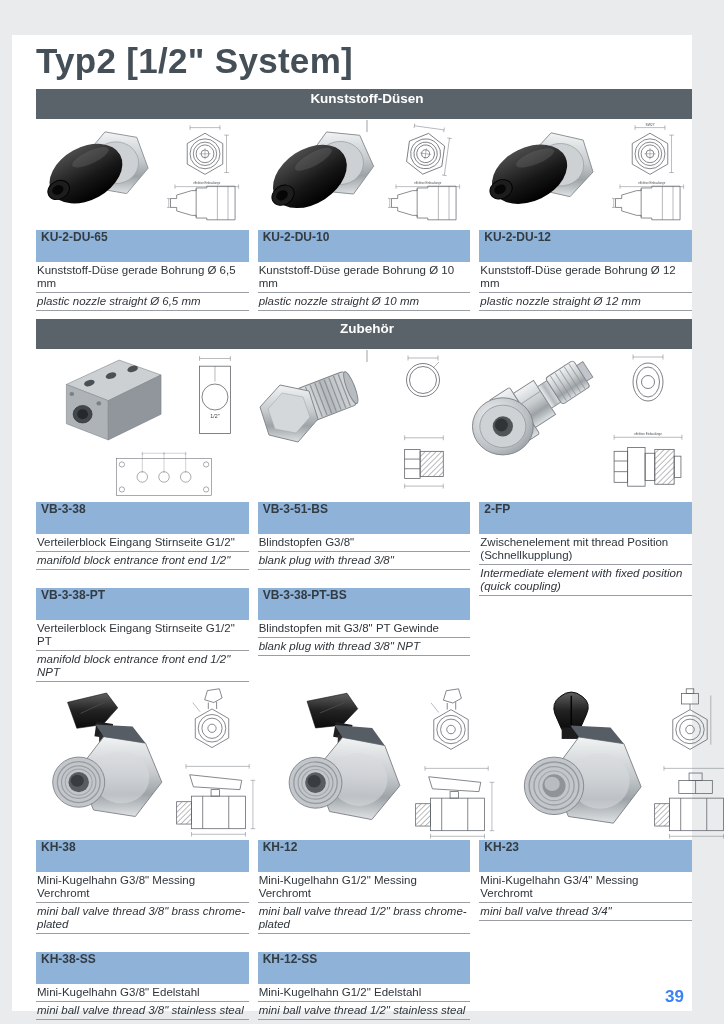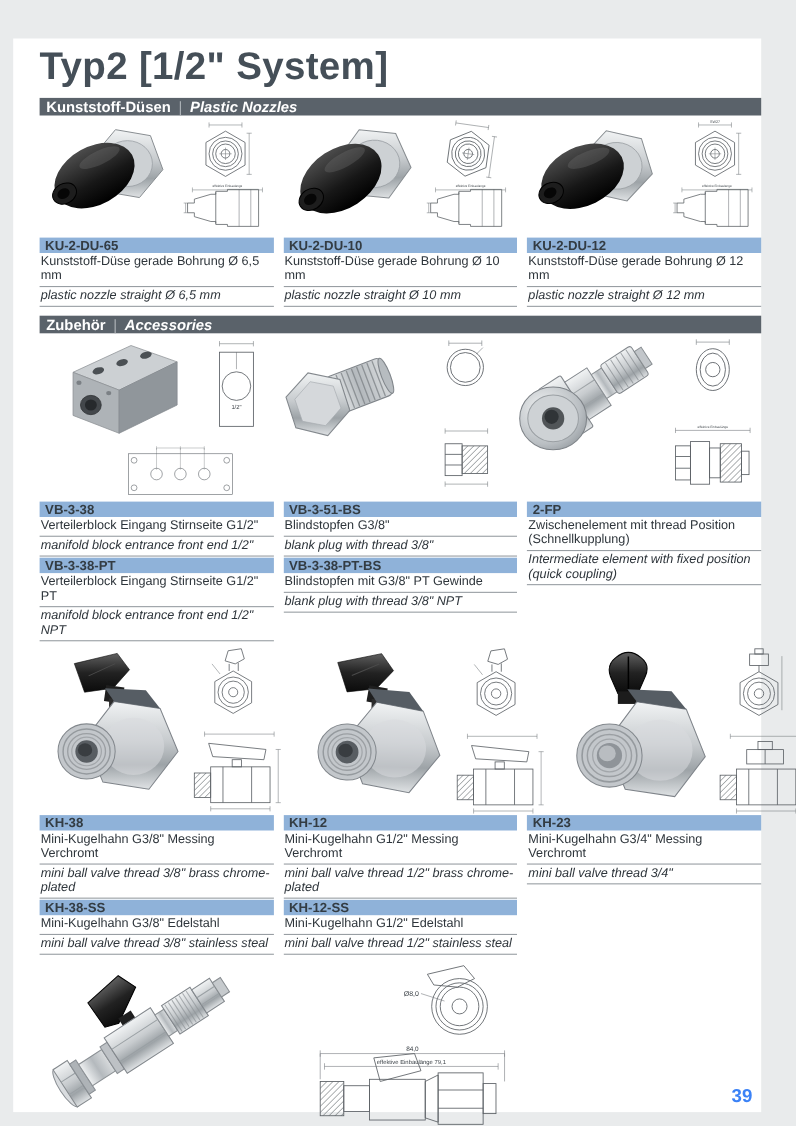--- a/index.html
+++ b/index.html
@@ -11,46 +11,46 @@
   }
   .page{
     position:absolute;left:12px;top:35px;width:680px;height:976px;
     background:#ffffff;
   }
   .page-title{
     margin:6px 0 8px 24px;
     font-size:35px;font-weight:bold;color:#454f58;letter-spacing:.3px;
   }
   .section-bar{
-    margin:0 0 3px 24px;height:16px;line-height:19px;
+    margin:0 0 3px 24px;height:30px;line-height:19px;
     background:#5a626a;color:#fff;
     font-size:13.5px;font-weight:bold;
-    padding:0 0 0 6px;display:flex;gap:7px;align-items:center;
+    padding:0 0 0 6px;display:flex;gap:7px;align-items:center;flex-direction:column;
   }
   .section-bar .sep{color:#aab0b5;font-weight:normal;}
   .section-bar .en{font-style:italic;}
   .row3{
     display:grid;grid-template-columns:1fr 1fr 1fr;column-gap:9px;
     margin:0 0 0 24px;
   }
   .imgcell{display:flex;align-items:flex-start;}
   .dcol{display:flex;flex-direction:column;align-items:center;margin-left:auto;}
   
   .plabel{margin-top:2px;}
   .pl-bar{
     background:#8fb2d9;color:#333c43;
-    font-size:12px;font-weight:bold;line-height:15px;height:14px;
+    font-size:12px;font-weight:bold;line-height:15px;height:32px;
     padding:0 0 0 5px;
   }
   .pl-de,.pl-en{
     font-size:11.5px;color:#2e353b;line-height:13px;
     padding:2px 0 2px 1px;border-bottom:1px solid #989ea3;
   }
   .pl-en{font-style:italic;}
-  .stacked .plabel + .plabel{margin-top:1px;}
+  .stacked .plabel + .plabel{margin-top:18px;}
   .pagenum{
     position:absolute;right:8px;bottom:4px;
     font-size:17px;font-weight:bold;color:#3b82f6;
   }
   svg{display:block;}
   .dwg{stroke:#5b6065;fill:none;stroke-width:.8;}
   .dims{stroke:#777c80;stroke-width:.55;}
   text{font-family:"Liberation Sans", sans-serif;}
   .spacer8{height:8px;}
 </style>

